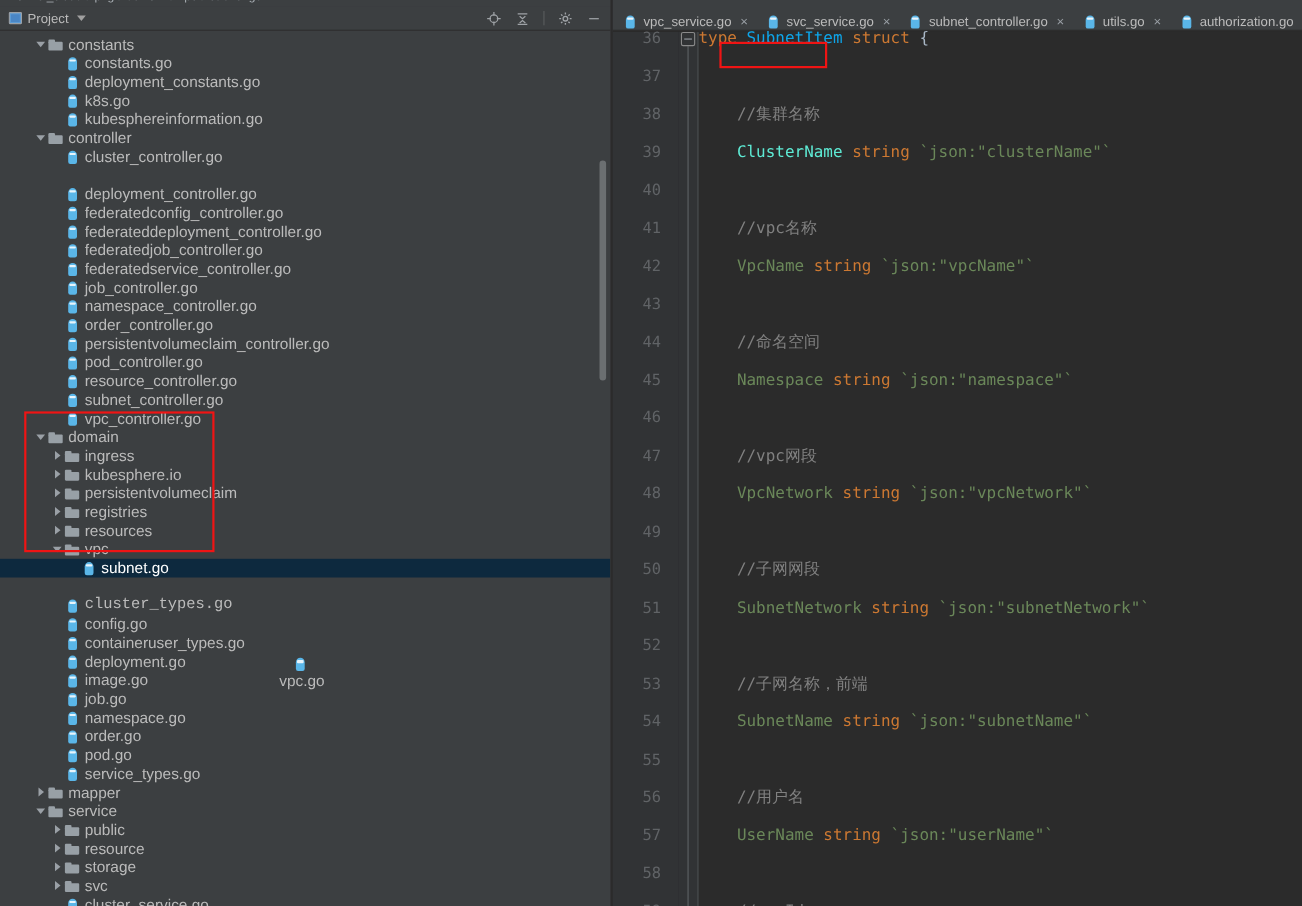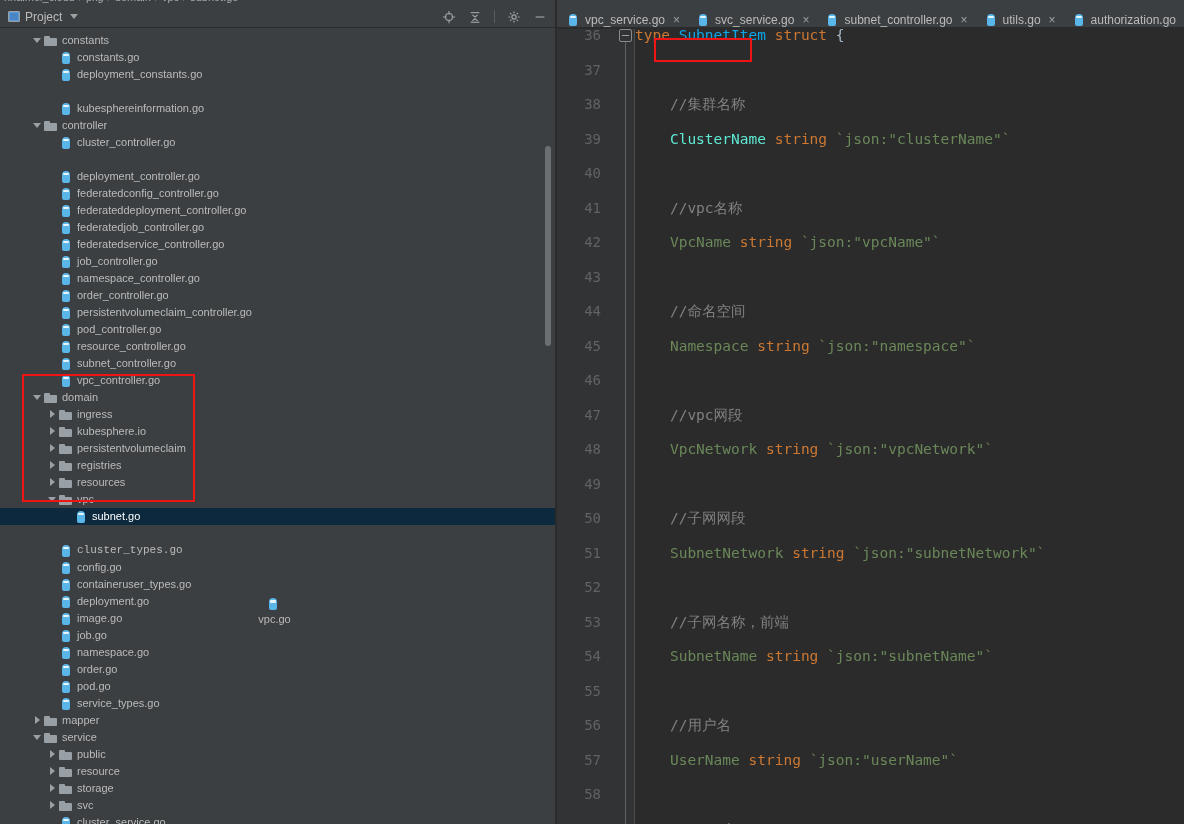--- a/index.html
+++ b/index.html
@@ -55,21 +55,21 @@
   }
   .tb-ico { width: 14px; height: 14px; opacity: .85; cursor: pointer; }
   .ph-divider { width:1px; height:13px; background:#5a5d5f; }
 
   .tree {
     position: absolute; left: 0; top: 22px; right: 0; bottom: 0;
     overflow: hidden; background: #3c3f41;
   }
   .row {
     position: relative; height: 17px; display: flex; align-items: center;
-    white-space: nowrap; font-size: 11px; color: #bbbbbb;
+    white-space: nowrap; font-size: 14px; color: #bbbbbb;
     padding-right: 6px;
   }
   .row.selected { background: #0d293e; color: #ffffff; }
   .row-label { line-height: 17px; }
   .arrow {
     width: 9px; height: 9px; flex: 0 0 9px; position: relative; margin-right: 2px;
   }
   .arrow.open::before {
     content:""; position:absolute; left:0; top:2px;
     border-left:4.5px solid transparent; border-right:4.5px solid transparent;
@@ -240,20 +240,26 @@
           <span class="arrow none"></span>
           <span class="ico go"></span>
           <span class="row-label">constants.go</span>
         </div>
         <div class="row" style="position: absolute; top: 38px; left: 0px; width: 555px;">
           <span style="display: inline-block; width: 48px; flex: 0 0 48px;"></span>
           <span class="arrow none"></span>
           <span class="ico go"></span>
           <span class="row-label">deployment_constants.go</span>
         </div>
+        <div class="row" style="position: absolute; top: 55px; left: 0px; width: 555px;">
+          <span style="display: inline-block; width: 48px; flex: 0 0 48px;"></span>
+          <span class="arrow none"></span>
+          <span class="ico go"></span>
+          <span class="row-label">k8s.go</span>
+        </div>
         <div class="row" style="position: absolute; top: 72px; left: 0px; width: 555px;">
           <span style="display: inline-block; width: 48px; flex: 0 0 48px;"></span>
           <span class="arrow none"></span>
           <span class="ico go"></span>
           <span class="row-label">kubesphereinformation.go</span>
         </div>
         <div class="row" style="position: absolute; top: 89px; left: 0px; width: 555px;">
           <span style="display: inline-block; width: 33px; flex: 0 0 33px;"></span>
           <span class="arrow open"></span>
           <span class="ico folder"></span>

